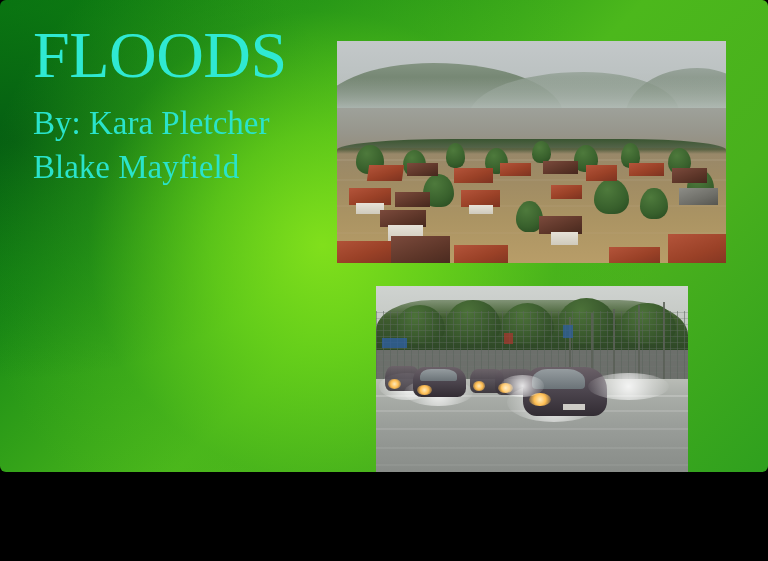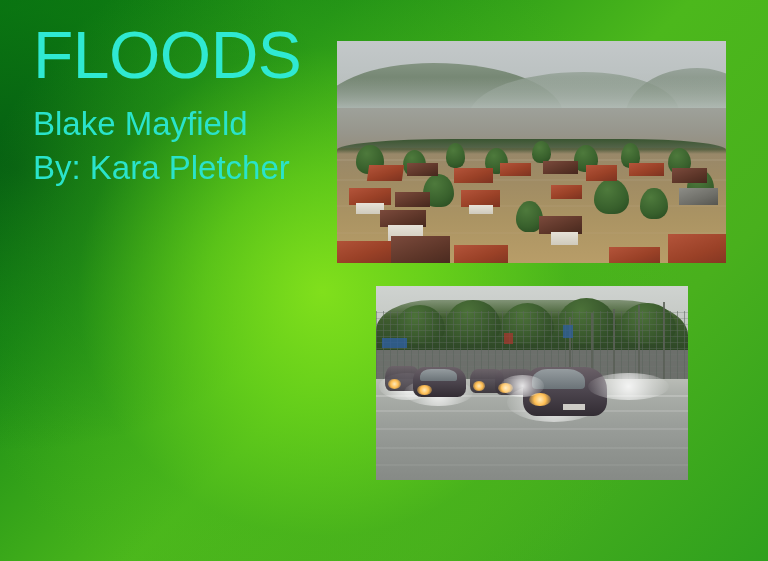--- a/index.html
+++ b/index.html
@@ -3,27 +3,28 @@
 <meta charset="utf-8">
 <style>
   html, body {
     margin: 0;
     padding: 0;
     background: #000;
   }
   #slide {
     position: relative;
     width: 768px;
-    height: 561px;
+    height: 472px;
     overflow: hidden;
-    font-family: Liberation Sans, sans-serif;
+    font-family: Liberation Serif, serif;
     background:
       radial-gradient(circle at 42% 52%, rgba(132,226,28,0.95) 0%, rgba(110,214,26,0.75) 22%, rgba(70,180,26,0.30) 46%, rgba(40,150,20,0.0) 68%),
       radial-gradient(ellipse 60% 70% at 2% 30%, rgba(4,92,18,0.95) 0%, rgba(9,110,18,0.55) 40%, rgba(20,130,20,0.0) 72%),
       linear-gradient(135deg, #0a7a10 0%, #1d8e16 26%, #4cb81c 52%, #49b01d 74%, #2fa01e 100%);
+    border-radius: 6px;
   }
 
   
   .text-col {
     position: absolute;
     left: 33px;
     top: 22px;
     width: 300px;
   }
   .slide-title {
@@ -184,22 +185,22 @@
     background: #a6372f;
   }
 </style>
 </head>
 <body>
 
 <div id="slide">
 
   <div class="text-col">
     <h1 class="slide-title">FLOODS</h1>
+    <p class="byline">By: Kara Pletcher</p>
     <p class="byline">Blake Mayfield</p>
-    <p class="byline">By: Kara Pletcher</p>
   </div>
 
 
   <div class="photo" id="photo-village">
     <div class="layer v-sky"></div>
     <div class="layer v-hill-a"></div>
     <div class="layer v-hill-b"></div>
     <div class="layer v-hill-c"></div>
     <div class="layer v-mist"></div>
     <div class="layer v-water-far"></div>

